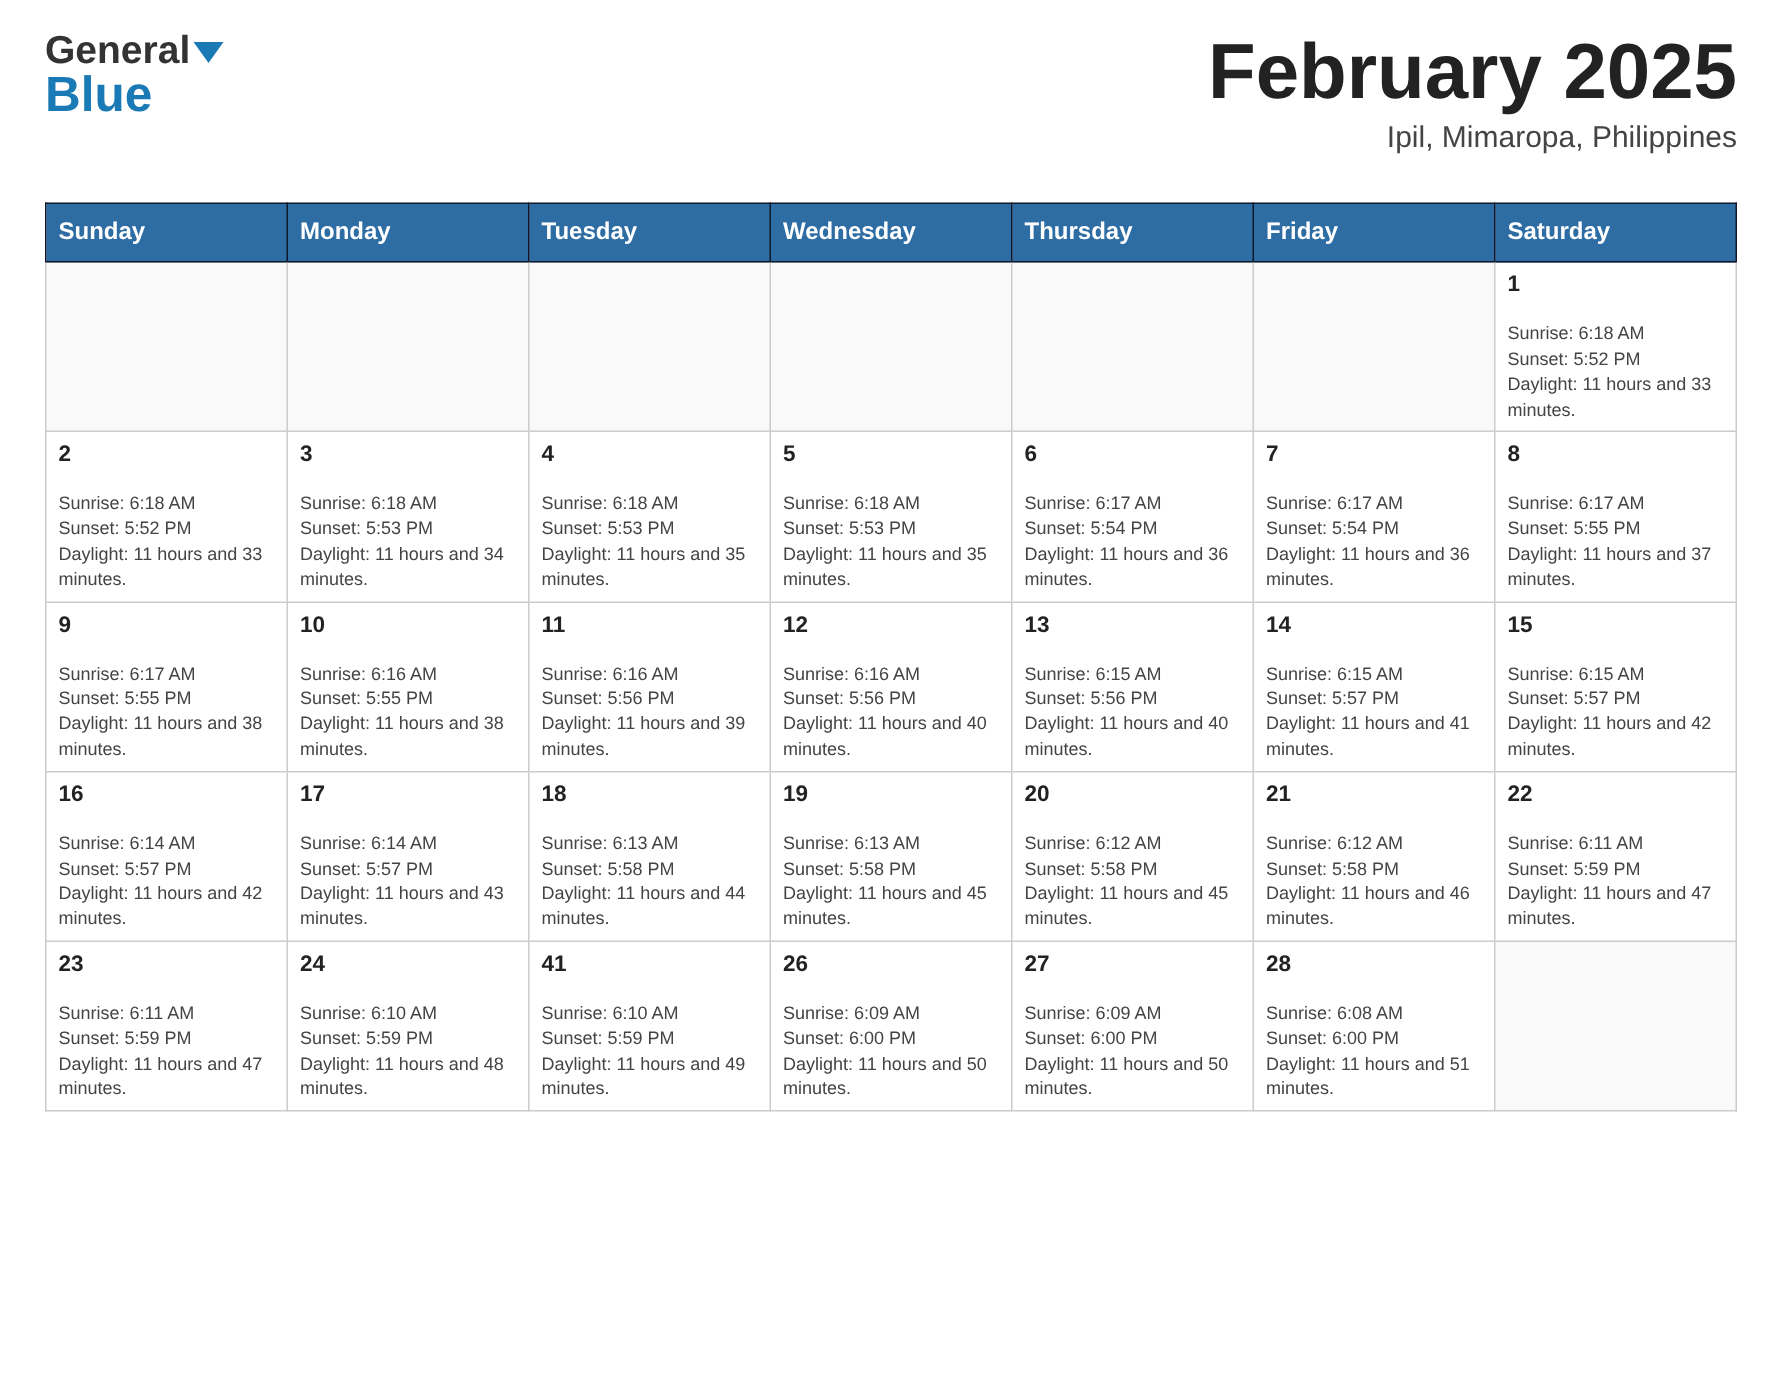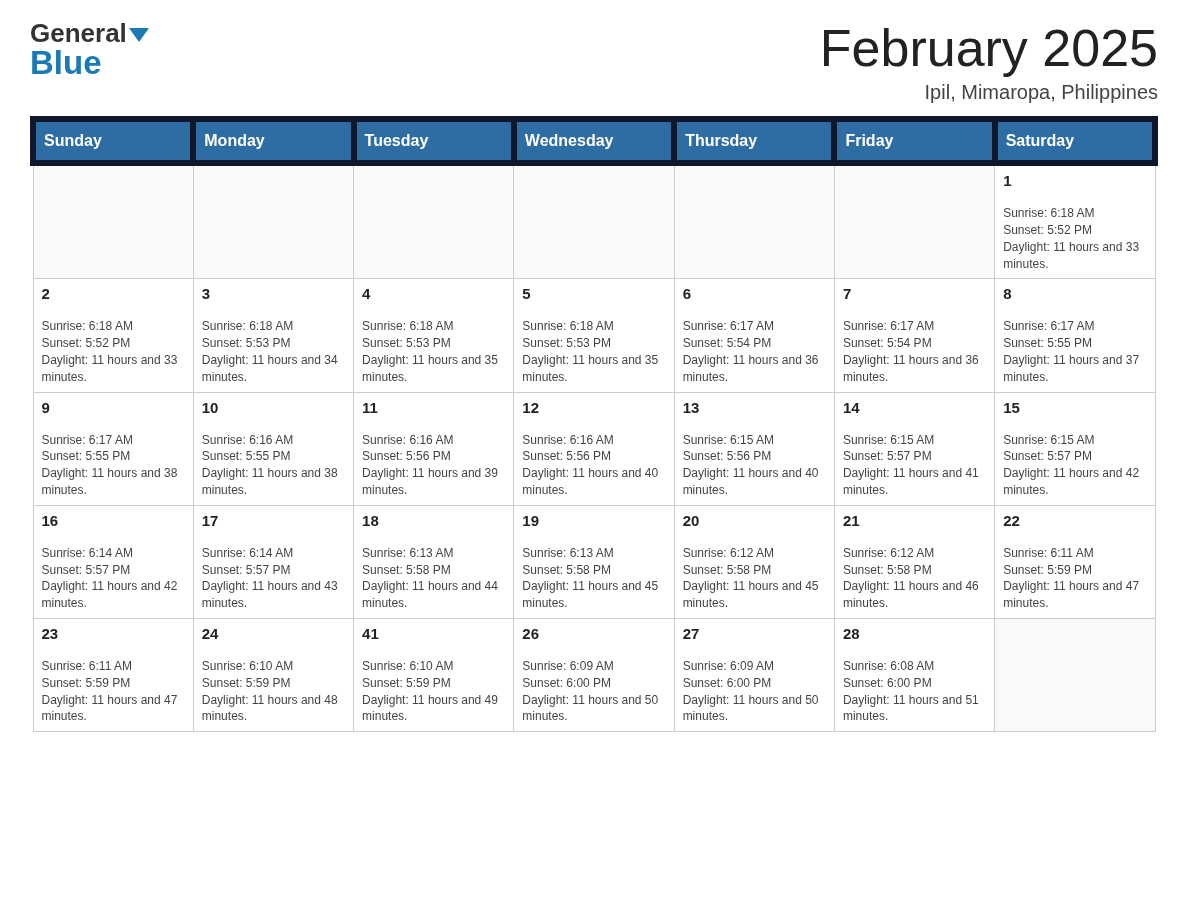--- a/index.html
+++ b/index.html
@@ -8,21 +8,21 @@
       background: #fff;
       color: #333;
       width: 1188px;
       min-height: 918px;
       padding: 20px 30px;
     }
     .header {
       display: flex;
       justify-content: space-between;
       align-items: flex-start;
-      margin-bottom: 12px;
+      margin-bottom: 31px;
     }
     .logo {
       display: flex;
       flex-direction: column;
       align-items: flex-start;
     }
     .logo-text-general {
       font-size: 26px;
       font-weight: bold;
       color: #333;
@@ -42,42 +42,42 @@
       font-size: 33px;
       font-weight: bold;
       color: #1a7ab5;
       line-height: 1;
     }
     .title-block {
       text-align: right;
     }
     .calendar-title {
       font-size: 52px;
-      font-weight: normal;
+      font-weight: bold;
       color: #222;
       line-height: 1.1;
     }
     .calendar-subtitle {
       font-size: 20px;
       color: #444;
       margin-top: 4px;
       text-align: right;
     }
     .calendar-table {
       width: 100%;
       border-collapse: collapse;
       border: 1px solid #aaa;
     }
     .calendar-table th {
       background-color: #2e6da4;
       color: #fff;
       font-size: 16px;
       font-weight: bold;
       padding: 10px 8px;
-      border: 6px solid #0f172a;
+      border: 1px solid #0f172a;
       text-align: left;
     }
     .calendar-table td {
       vertical-align: top;
       border: 1px solid #ccc;
       padding: 6px 8px;
       width: calc(100% / 7);
       min-height: 100px;
       font-size: 12.5px;
       color: #333;

